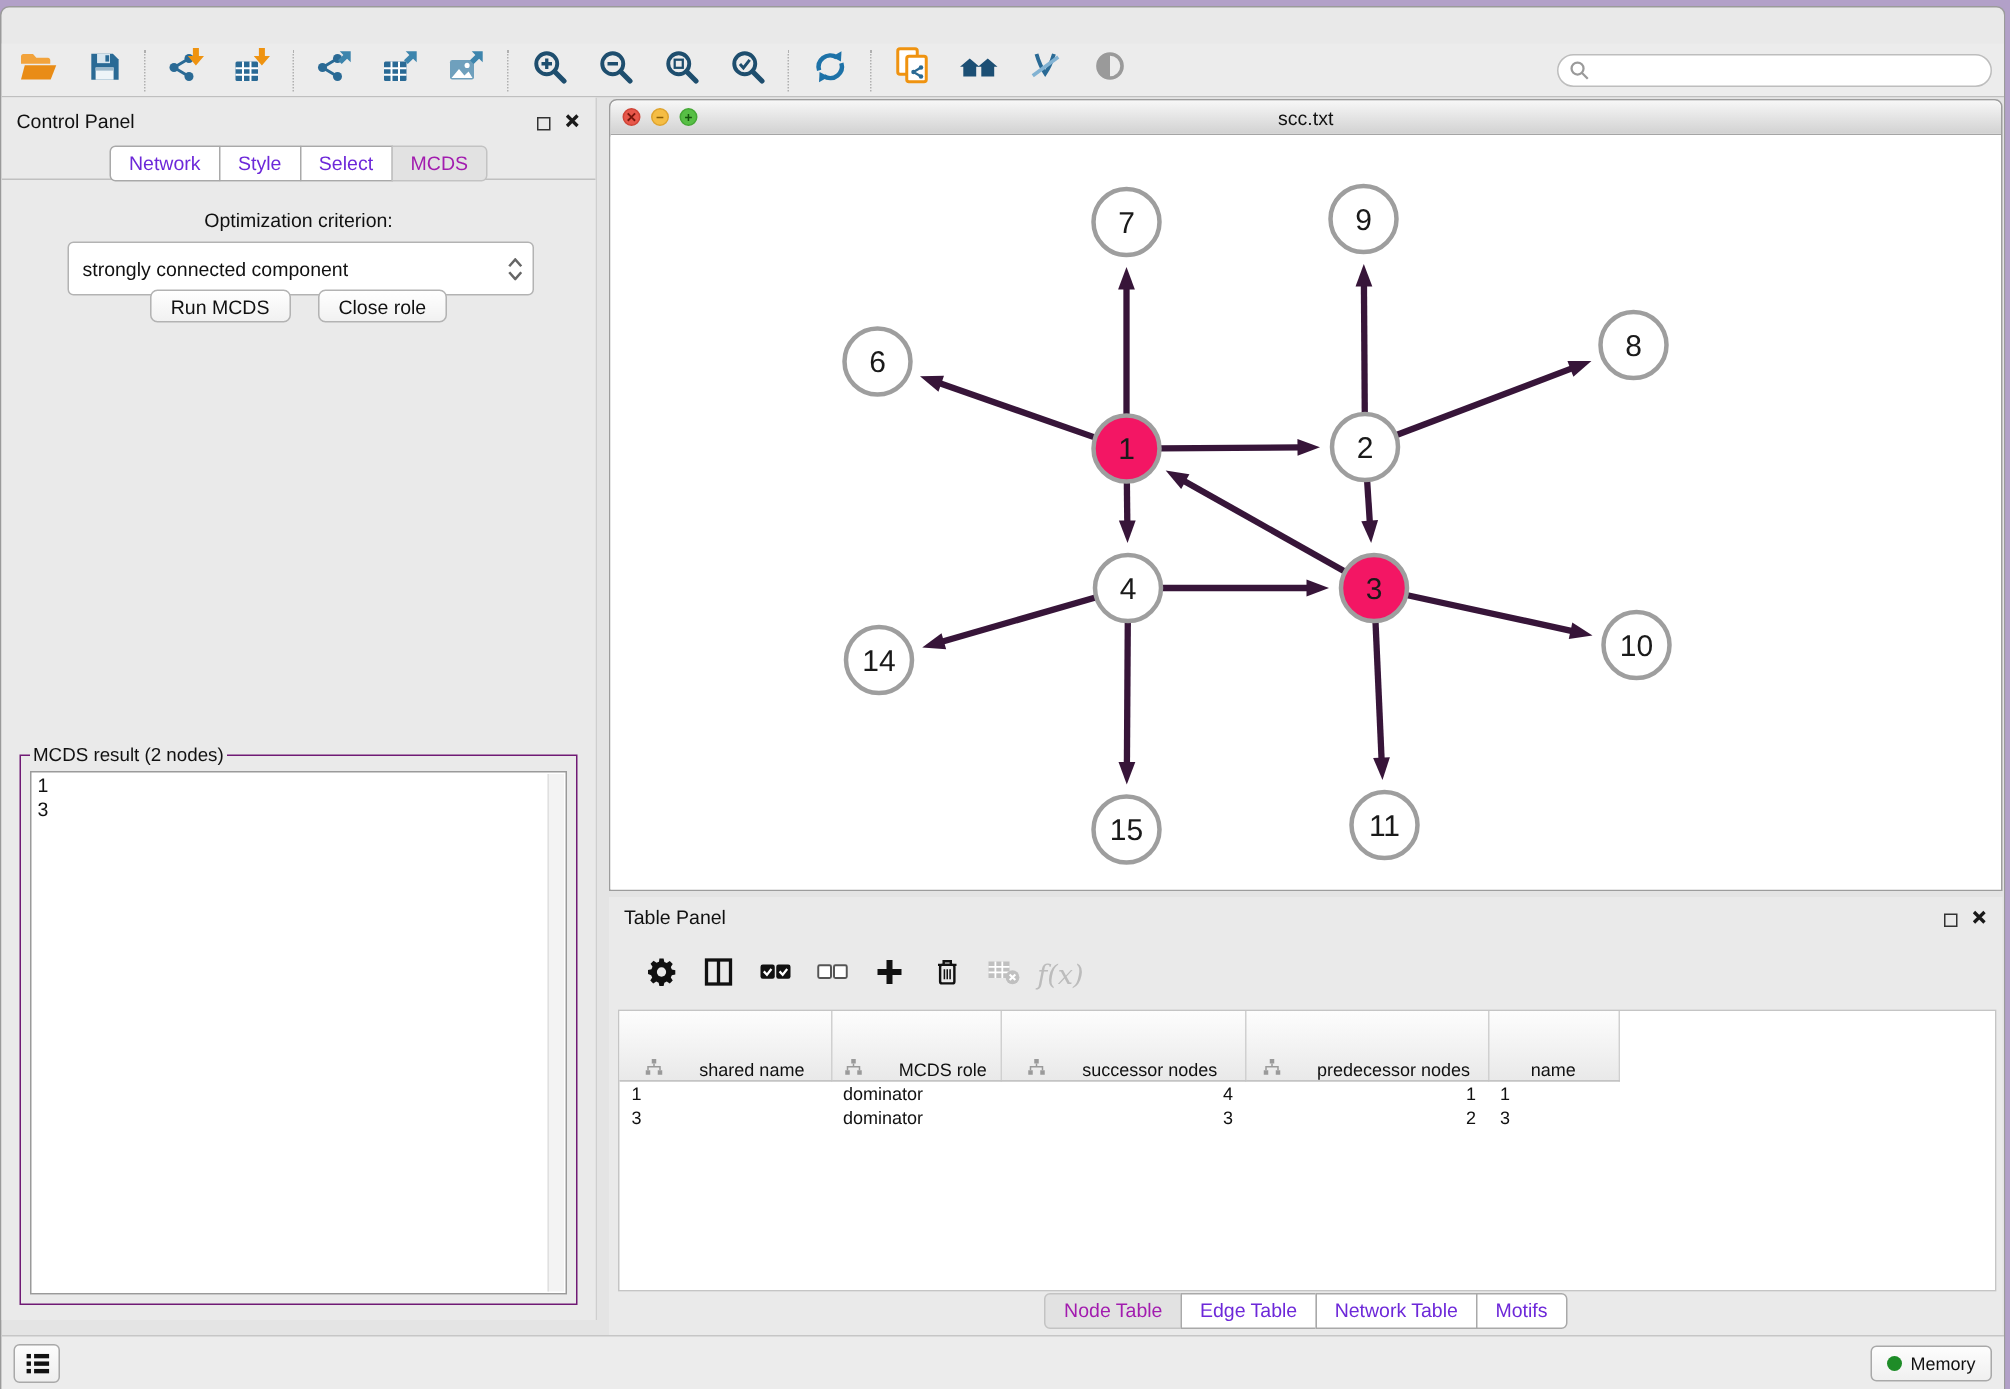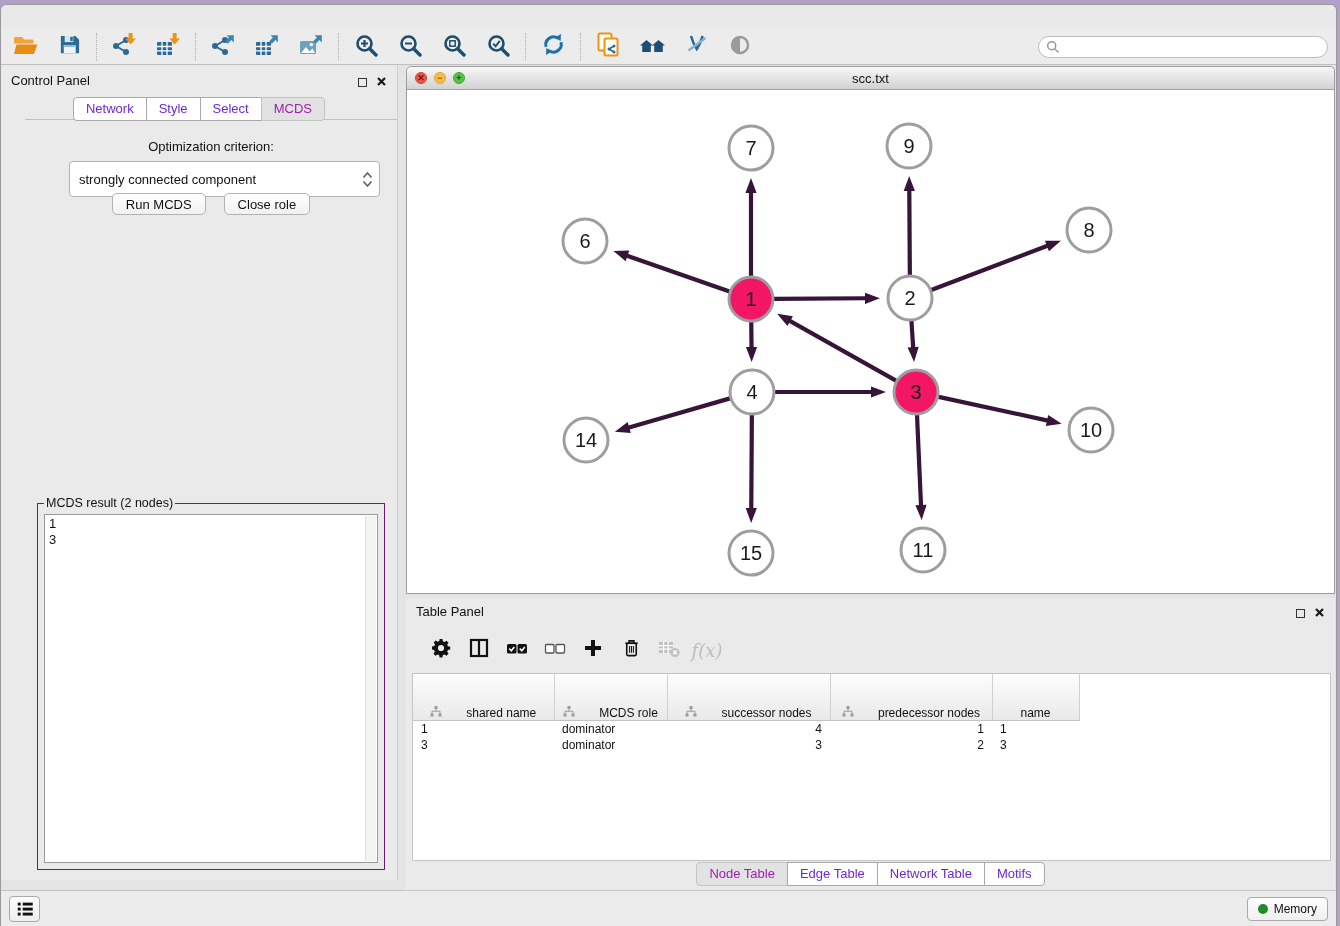--- a/index.html
+++ b/index.html
@@ -26,21 +26,21 @@
   .panel-head { position:absolute; left:0; right:0; top:0; height:30px; }
   .panel-head .ph-title { position:absolute; left:10px; top:8px; font-size:13px; color:#111; }
   .ph-icons { position:absolute; right:10px; top:8px; display:flex; gap:9px; align-items:center; }
   .float-ico { width:9px; height:9px; border:1.5px solid #333; display:inline-block; }
   .cp-tabs { position:absolute; top:32px; left:0; right:0; display:flex; justify-content:center; z-index:2; }
   .tab { font-size:13px; padding:3px 12px 4px; background:#fff; border:1px solid #a9a9a9; margin-left:-1px;
          color:#6d28d9; }
   .tab:first-child { border-radius:4px 0 0 4px; margin-left:0; }
   .tab:last-child { border-radius:0 4px 4px 0; }
   .tab.sel { background:#e2e2e2; color:#a21caf; border-color:#c3c3c3; }
-  .cp-body { position:absolute; left:0; right:0; top:54px; bottom:0; border-top:1px solid #c0c0c0; background:#eaeaea;margin-left:24px; }
+  .cp-body { position:absolute; left:0; right:0; top:54px; bottom:0; border-top:1px solid #c0c0c0; background:#eaeaea; }
   .opt-label { position:absolute; top:19px; left:0; right:0; text-align:center; font-size:13px; color:#111; }
   .selectbox { position:absolute; top:41px; left:44px; width:311px; height:36px; background:#fff;
                border:1px solid #b3b3b3; border-radius:4px; display:flex; align-items:center; font-size:13px; color:#111; padding-left:9px; }
   .stepper { margin-left:auto; display:flex; flex-direction:column; align-items:center; justify-content:center; padding-right:6px; }
   .btn-row { position:absolute; top:73px; left:0; right:0; display:flex; justify-content:center; gap:18px; }
   .mac-btn { height:22px; padding:0 13px; font-size:13px; color:#111; background:linear-gradient(#ffffff,#f1f1f1);
              border:1px solid #b3b3b3; border-radius:5px; display:flex; align-items:center; }
   .result { position:absolute; left:12px; right:12px; top:376px; bottom:10px; border:1px solid #701a75; }
   .result legend { font-size:12.5px; color:#111; margin-left:6px; padding:0 2px; }
   .result-inner { position:absolute; left:6px; right:6px; top:4px; bottom:6px; background:#fff; border:1px solid #9a9a9a; font-size:13px; color:#111; padding:1px 4px; }

